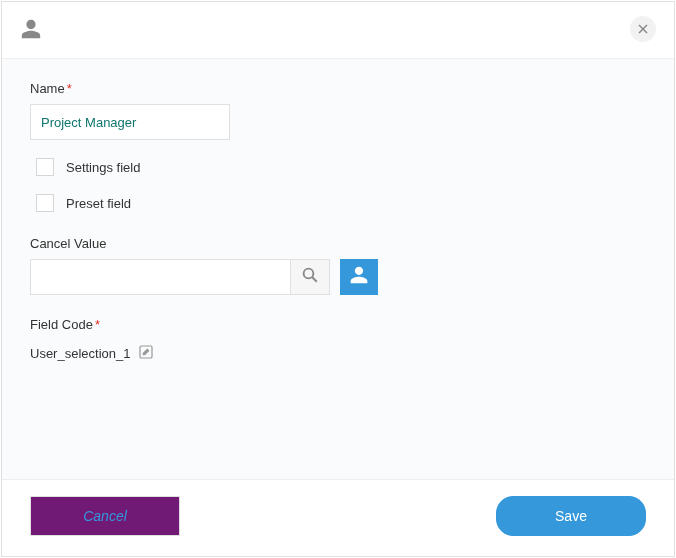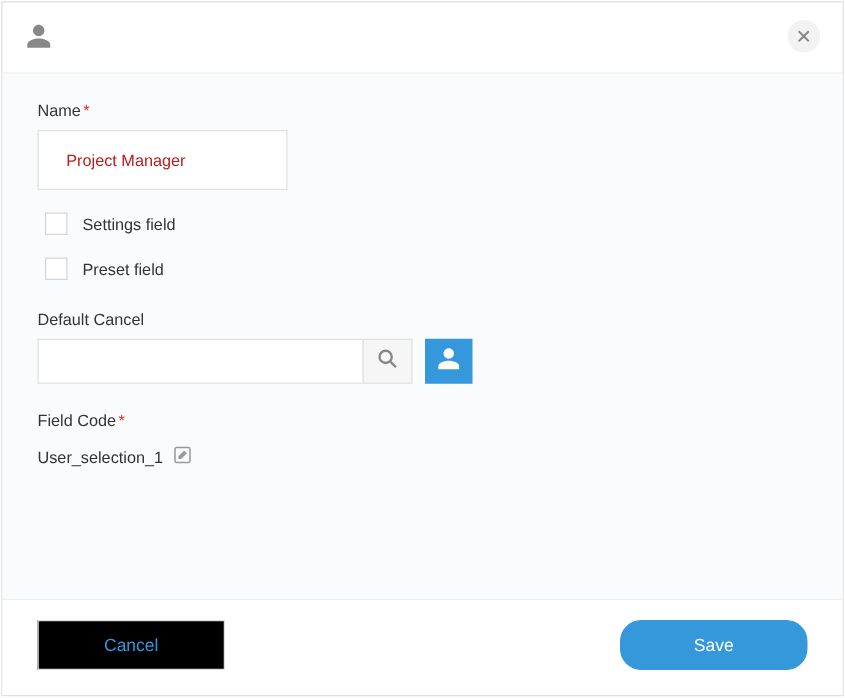--- a/index.html
+++ b/index.html
@@ -61,25 +61,25 @@
     .form-row { margin-bottom: 14px; }
     .label {
       font-size: 13px;
       color: #333;
       margin-bottom: 8px;
       display: block;
     }
     .required-mark { color: #d93025; margin-left: 2px; }
     .text-input {
       width: 200px;
-      height: 48px;
-      border: 1px solid #e0e0e0;
-      padding: 0 22px;
-      font-size: 13px;
-      color: #b91c1c;
+      height: 36px;
+      border: 1px solid #e0e0e0;
+      padding: 0 10px;
+      font-size: 13px;
+      color: #0f766e;
       background: #fff;
     }
     .checkbox-row {
       display: flex;
       align-items: center;
       margin: 18px 0 18px 6px;
     }
     .chk {
       width: 18px;
       height: 18px;
@@ -156,22 +156,23 @@
       height: 40px;
       min-width: 150px;
       border: 1px solid #e0e0e0;
       display: flex;
       align-items: center;
       justify-content: center;
       font-size: 14px;
       cursor: pointer;
     }
     .btn-cancel {
-      background: #000000;
+      background: #701a75;
       color: #3498db;
+      font-style: italic;
     }
     .btn-save {
       background: #3498db;
       color: #fff;
       border-color: #3498db;
       margin-left: auto;
       border-radius: 17px;
     }
   </style>
 </head>
@@ -207,21 +208,21 @@
       <div class="chk"></div>
       <span class="chk-label">Settings field</span>
     </div>
 
     <div class="checkbox-row">
       <div class="chk"></div>
       <span class="chk-label">Preset field</span>
     </div>
 
     <div class="default-group">
-      <label class="label">Default Cancel</label>
+      <label class="label">Cancel Value</label>
       <div class="default-row">
         <input type="text" class="default-input" value="" style="">
         <div class="search-btn">
           <span>
             <svg viewBox="0 0 24 24" fill="none" stroke="currentColor" stroke-width="2.5">
                 <circle cx="10" cy="10" r="6.5"></circle>
                 <line x1="15" y1="15" x2="21" y2="21"></line>
               </svg>
           </span>
         </div>

